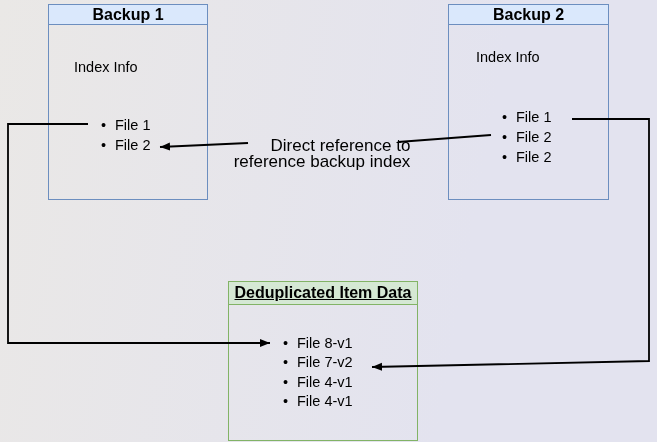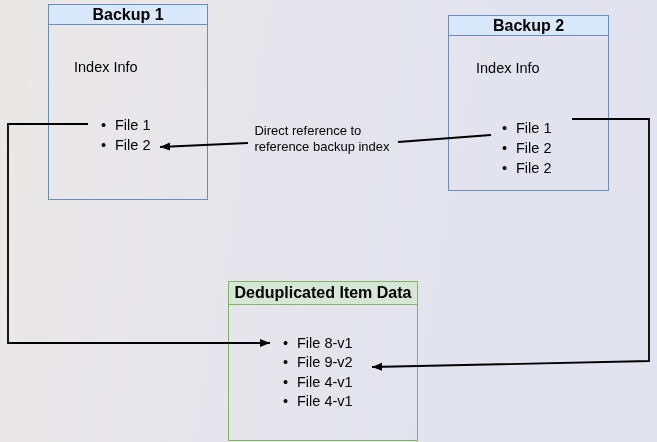--- a/index.html
+++ b/index.html
@@ -56,24 +56,24 @@
   svg.edge-layer{
     position:absolute;left:0;top:0;
     pointer-events:none;
   }
   svg.edge-layer path.edge{
     fill:none;stroke:var(--edge);stroke-width:1.8px;
   }
   svg.edge-layer .arrow-fill{fill:var(--edge);stroke:none;}
   .edge-label{
     position:absolute;
-    left:322px;top:123px;
+    left:322px;top:138px;
     transform:translateX(-50%);
-    text-align:left;
-    font-size:13px;line-height:16px;
+    text-align:right;
+    font-size:17px;line-height:16px;
     white-space:nowrap;
   }
 </style>
 </head>
 <body>
 
 <div id="canvas">
 
   <div class="node blue" style="left:48px;top:4px;width:160px;height:196px;">
     <div class="node-header">Backup 1</div>
@@ -83,49 +83,49 @@
         <span class="bullet">•</span>
         <span class="file-label">File 1</span>
       </div>
       <div class="file-row">
         <span class="bullet">•</span>
         <span class="file-label">File 2</span>
       </div>
     </div>
   </div>
 
-  <div class="node blue" style="left:448px;top:15px;width:161px;height:176px;">
+  <div class="node blue" style="left:448px;top:4px;width:161px;height:196px;">
     <div class="node-header">Backup 2</div>
     <div class="subtitle" style="left:27px;top:43px;">Index Info</div>
     <div class="files lh20" style="left:53px;top:102px;">
       <div class="file-row">
         <span class="bullet">•</span>
         <span class="file-label">File 1</span>
       </div>
       <div class="file-row">
         <span class="bullet">•</span>
         <span class="file-label">File 2</span>
       </div>
       <div class="file-row">
         <span class="bullet">•</span>
         <span class="file-label">File 2</span>
       </div>
     </div>
   </div>
 
-  <div class="node green" style="left:228px;top:281px;width:190px;height:160px;">
+  <div class="node green" style="left:228px;top:281px;width:190px;height:160px;text-decoration:underline;">
     <div class="node-header">Deduplicated Item Data</div>
     <div class="files lh195" style="left:54px;top:51px;">
       <div class="file-row">
         <span class="bullet">•</span>
         <span class="file-label">File 8-v1</span>
       </div>
       <div class="file-row">
         <span class="bullet">•</span>
-        <span class="file-label">File 9-v2</span>
+        <span class="file-label">File 7-v2</span>
       </div>
       <div class="file-row">
         <span class="bullet">•</span>
         <span class="file-label">File 4-v1</span>
       </div>
       <div class="file-row">
         <span class="bullet">•</span>
         <span class="file-label">File 4-v1</span>
       </div>
     </div>

